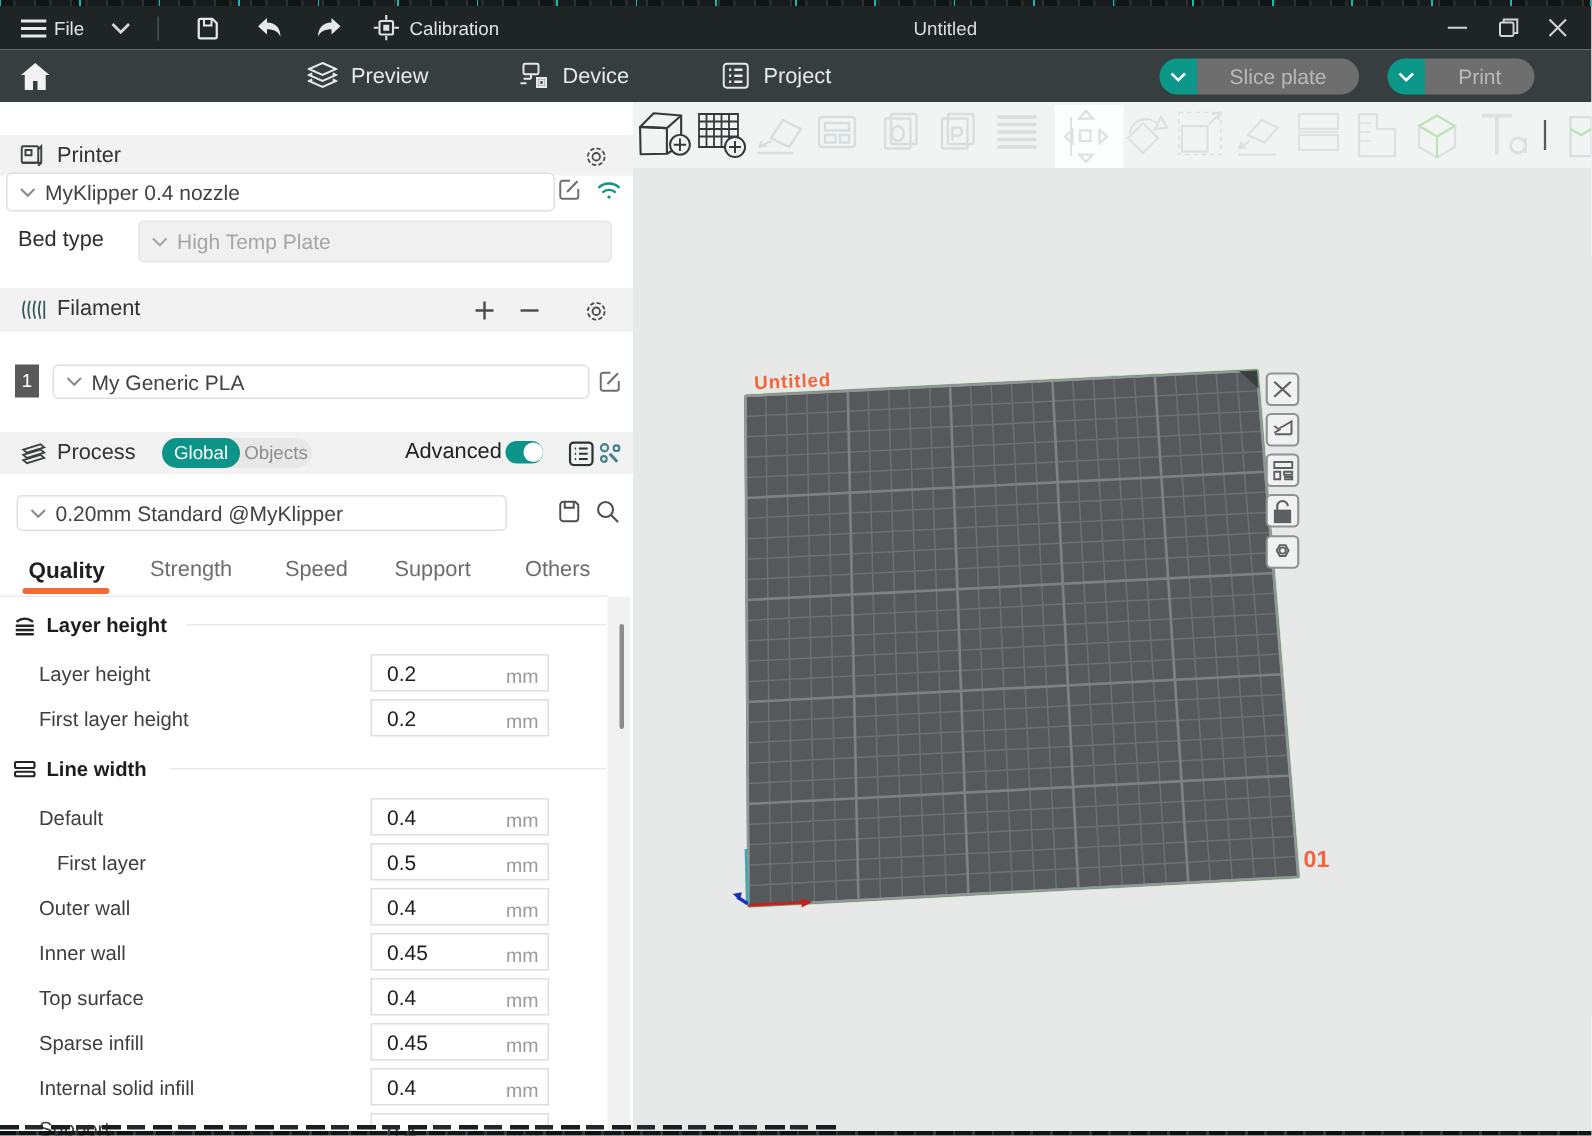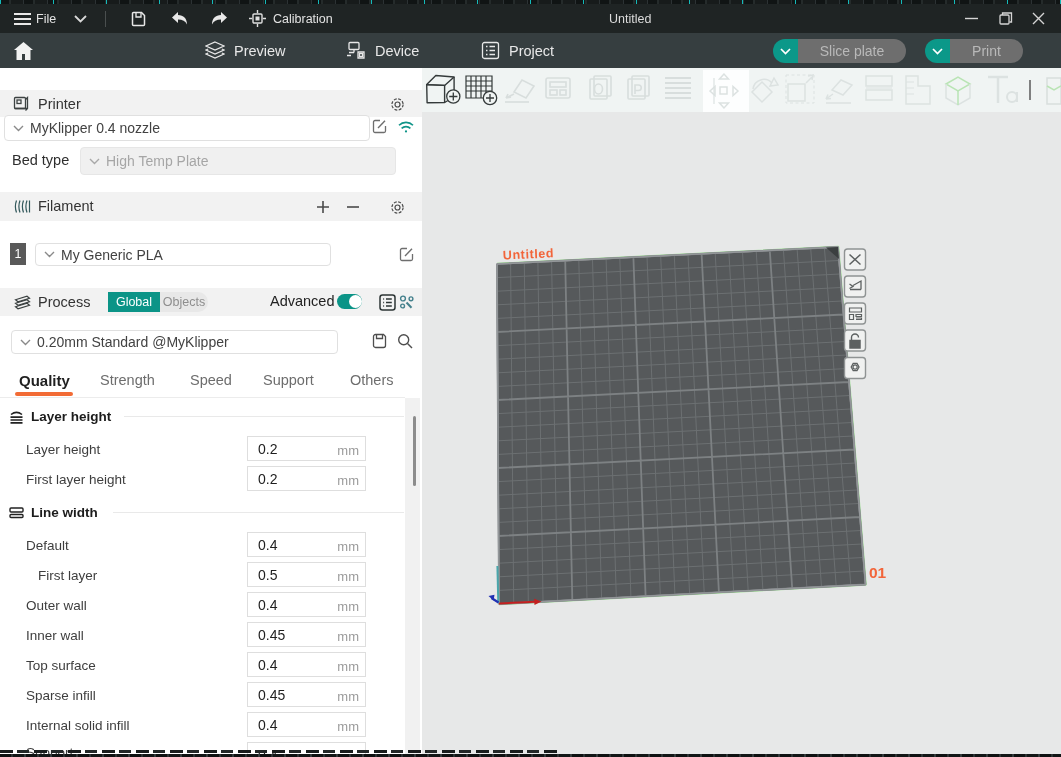--- a/index.html
+++ b/index.html
@@ -178,21 +178,21 @@
   <svg class="abs" style="left:372px; top:51px;" width="15" height="15" viewBox="0 0 15 15" fill="none" stroke="#6e6e6e" stroke-width="1.3">
     <path d="M13.5 7v5a1.5 1.5 0 0 1-1.5 1.5H3A1.5 1.5 0 0 1 1.5 12V3A1.5 1.5 0 0 1 3 1.5h5"></path>
       <path d="M6 9 13 1.8" stroke-width="1.4"></path>
   </svg>
   <svg class="abs" style="left:398px; top:53px;" width="16" height="12" viewBox="0 0 16 12" fill="none" stroke="#0f9488" stroke-width="1.6">
     <path d="M1 4.2A10 10 0 0 1 15 4.2"></path>
       <path d="M3.6 7.4a6.3 6.3 0 0 1 8.8 0"></path>
       <circle cx="8" cy="10.4" r="1.1" fill="#0f9488" stroke="none"></circle>
   </svg>
   <div class="rowlbl" style="left:12px; top:84px; font-size:14.5px; color:#2e2e2e;">Bed type</div>
-  <div class="combo gray-combo" style="left:80px; top:79px; width:316px; height:28px;">
+  <div class="combo gray-combo" style="left:92px; top:79px; width:316px; height:28px;">
     <svg class="chev" width="11" height="7" viewBox="0 0 11 7">
         <path d="M1 1l4.5 4.5L10 1" stroke="#a8a8a8" stroke-width="1.4" fill="none"></path>
       </svg>
     High Temp Plate
   </div>
 
   <div class="sechdr" style="top:124px; height:29px;">
     <svg class="abs" style="left:14px; top:7px;" width="17" height="15" viewBox="0 0 17 15" fill="none" stroke="#33595c" stroke-width="1.2">
       <path d="M2.5 1.5c-1.3 3.5-1.3 8.5 0 12M6 1.5c-1.3 3.5-1.3 8.5 0 12M9.5 1.5c-1.3 3.5-1.3 8.5 0 12M13 1.5c-1.3 3.5-1.3 8.5 0 12M15.5 1.5v12"></path>
     </svg>
@@ -202,40 +202,40 @@
       </svg>
     <svg class="abs" style="left:346px; top:8px;" width="14" height="14" viewBox="0 0 14 14">
         <path d="M1 7h12" stroke="#4a4a4a" stroke-width="1.6"></path>
       </svg>
     <svg class="abs" style="left:390px; top:8px;" width="15" height="15" viewBox="0 0 15 15" fill="none" stroke="#4a4a4a" stroke-width="1.2">
       <circle cx="7.5" cy="7.5" r="5.6" stroke-dasharray="2.9 1.5"></circle>
         <circle cx="7.5" cy="7.5" r="2.5"></circle>
     </svg>
   </div>
   <div class="abs" style="left:10px; top:175px; width:16px; height:22px; background:#595959; color:#fff; font-size:12.5px; display:flex; align-items:center; justify-content:center;">1</div>
-  <div class="combo" style="left:35px; top:175px; width:296px; height:23px;">
+  <div class="combo" style="left:35px; top:175px; width:358px; height:23px;">
     <svg class="chev" width="11" height="7" viewBox="0 0 11 7">
         <path d="M1 1l4.5 4.5L10 1" stroke="#8a8a8a" stroke-width="1.4" fill="none"></path>
       </svg>
     My Generic PLA
   </div>
   <svg class="abs" style="left:399px; top:179px;" width="15" height="15" viewBox="0 0 15 15" fill="none" stroke="#6e6e6e" stroke-width="1.3">
     <path d="M13.5 7v5a1.5 1.5 0 0 1-1.5 1.5H3A1.5 1.5 0 0 1 1.5 12V3A1.5 1.5 0 0 1 3 1.5h5"></path>
       <path d="M6 9 13 1.8" stroke-width="1.4"></path>
   </svg>
 
   <div class="sechdr" style="top:220px; height:28px;">
     <svg class="abs" style="left:14px; top:7px;" width="17" height="15" viewBox="0 0 17 15" fill="none" stroke="#3c4242" stroke-width="1.2">
       <path d="M1.5 4.8 13 1.2l2.5 2-11.5 3.6z"></path>
         <path d="M1.5 8.3 13 4.7l2.5 2L4 10.3z"></path>
         <path d="M1.5 11.8 13 8.2l2.5 2L4 13.8z"></path>
     </svg>
     <span class="lbl" style="font-size:14.5px;">Process</span>
     <div class="abs" style="left:108px; top:4px; width:100px; height:20px; background:#e8e8e8; border-radius:10px;"></div>
-    <div class="abs" style="left:108px; top:4px; width:52px; height:20px; background:#0b9487; border-radius:0; color:#fff; font-size:12.5px; display:flex; align-items:center; justify-content:center;">Global</div>
+    <div class="abs" style="left:108px; top:4px; width:52px; height:20px; background:#0b9487; border-radius:10px; color:#fff; font-size:12.5px; display:flex; align-items:center; justify-content:center;">Global</div>
     <div class="abs" style="left:160px; top:4px; width:48px; height:20px; color:#8e8e8e; font-size:12.5px; display:flex; align-items:center; justify-content:center;">Objects</div>
     <div class="abs" style="left:270px; top:5px; font-size:14.5px; color:#222;">Advanced</div>
     <div class="abs" style="left:337px; top:6px; width:25px; height:15px; background:#0b9487; border-radius:8px;"></div>
     <div class="abs" style="left:349px; top:6.5px; width:13px; height:13px; background:#fff; border-radius:50%;"></div>
     <svg class="abs" style="left:379px; top:6px;" width="17" height="17" viewBox="0 0 17 17" fill="none" stroke="#2c3434" stroke-width="1.5">
       <rect x="1" y="1" width="15" height="15" rx="2.5"></rect>
       <path d="M4.2 5h.9M7 5h5.8M4.2 8.5h.9M7 8.5h5.8M4.2 12h.9M7 12h5.8" stroke-width="1.4"></path>
     </svg>
     <svg class="abs" style="left:399px; top:7px;" width="15" height="14" viewBox="0 0 15 14" fill="none" stroke="#44808c" stroke-width="1.4">
       <circle cx="4" cy="3.5" r="2.4"></circle>

